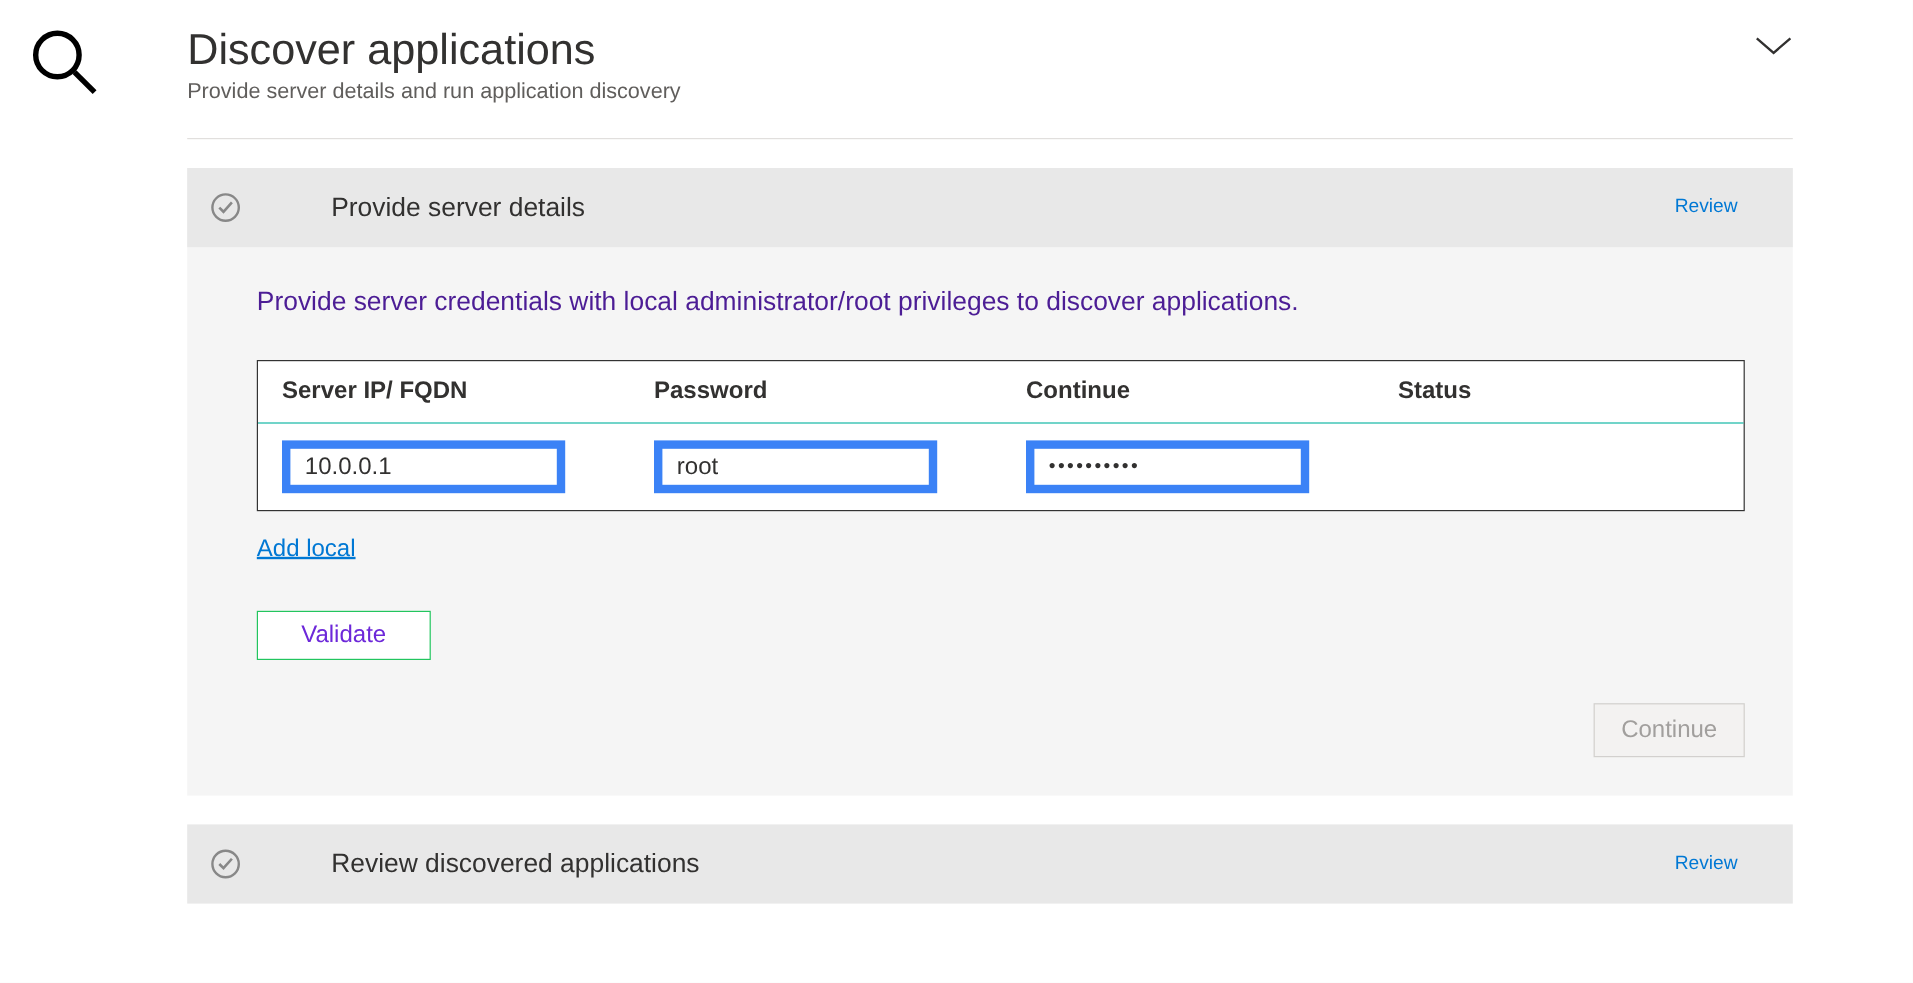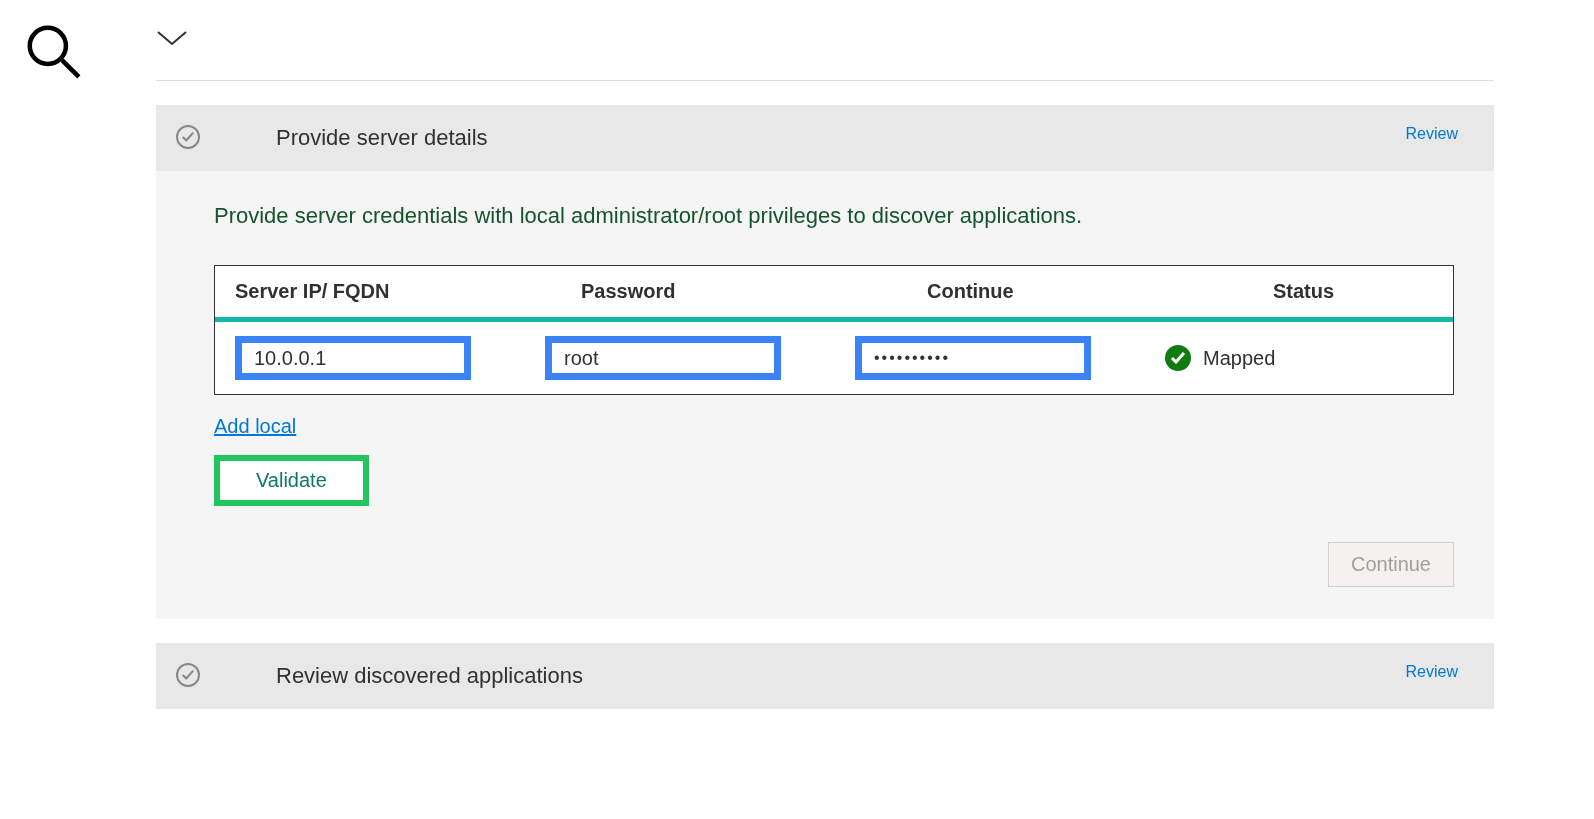--- a/index.html
+++ b/index.html
@@ -68,21 +68,22 @@
       border-top: 1px solid #e1dfdd;
       margin-bottom: 24px;
     }
     .panel {
       background: #f5f5f5;
       margin-bottom: 24px;
     }
     .step-bar {
       background: #e8e8e8;
       display: flex;
-      padding: 20px 36px 20px 20px;
+      align-items: center;
+      padding: 20px 46px 20px 20px;
     }
     .step-check {
       width: 24px;
       height: 24px;
       border: 2px solid #888;
       border-radius: 50%;
       display: flex;
       align-items: center;
       justify-content: center;
       margin-right: 76px;
@@ -103,32 +104,31 @@
     .review-link {
       font-size: 16px;
       color: #0078d4;
       cursor: pointer;
     }
     .step-body {
       padding: 32px 40px 32px 58px;
     }
     .instruction {
       font-size: 22px;
-      color: #14532d;
+      color: #4c1d95;
       margin-bottom: 36px;
     }
     .table {
       border: 1px solid #333;
       background: #ffffff;
     }
     .thead {
       display: flex;
-      border-bottom: 5px solid #14b8a6;
+      border-bottom: 1px solid #14b8a6;
       padding: 14px 20px;
-      gap: 36px;
     }
     .th {
       font-size: 20px;
       font-weight: 600;
       color: #323130;
     }
     .col-ip { width: 310px; }
     .col-user { width: 310px; }
     .col-pass { width: 310px; }
     .col-status { flex: 1; }
@@ -179,24 +179,24 @@
     .add-link {
       display: inline-block;
       margin-top: 20px;
       font-size: 20px;
       color: #0078d4;
       text-decoration: underline;
       cursor: pointer;
     }
     .validate-btn {
       display: inline-block;
-      margin-top: 17px;
-      border: 6px solid #22c55e;
+      margin-top: 40px;
+      border: 1px solid #22c55e;
       background: #ffffff;
-      color: #0f766e;
+      color: #6d28d9;
       font-size: 20px;
       padding: 8px 36px;
       cursor: pointer;
       font-family: inherit;
     }
     .continue-row {
       display: flex;
       justify-content: flex-end;
       margin-top: 36px;
     }
@@ -218,20 +218,24 @@
     <span class="search-icon">
       <svg viewBox="0 0 48 48">
           <circle cx="20" cy="20" r="14"></circle>
           <line x1="31" y1="31" x2="44" y2="44"></line>
         </svg>
     </span>
   </div>
 
   <div class="content">
     <div class="header-row">
+      <div>
+        <h1 class="page-title">Discover applications</h1>
+        <div class="page-subtitle">Provide server details and run application discovery</div>
+      </div>
       <div class="chevron-btn">
         <svg viewBox="0 0 32 18">
             <polyline points="2,2 16,14 30,2"></polyline>
           </svg>
       </div>
     </div>
 
     <hr class="sep">
 
     <div class="panel">
@@ -258,30 +262,20 @@
           <div class="trow">
             <div class="cell col-ip">
               <input type="text" class="text-input" value="10.0.0.1" style="">
             </div>
             <div class="cell col-user">
               <input type="text" class="text-input" value="root" style="">
             </div>
             <div class="cell col-pass">
               <input type="text" class="text-input pw" value="••••••••••" style="">
             </div>
-            <div class="cell col-status">
-              <div class="status-cell">
-                <span class="status-badge">
-                  <svg viewBox="0 0 16 16">
-                      <polyline points="2,8 6,12 14,3"></polyline>
-                    </svg>
-                </span>
-                <span class="status-text">Mapped</span>
-              </div>
-            </div>
           </div>
         </div>
 
         <span class="add-link">Add local</span>
         <br>
         <button class="validate-btn">Validate</button>
 
         <div class="continue-row">
           <button class="continue-btn" disabled="">Continue</button>
         </div>

